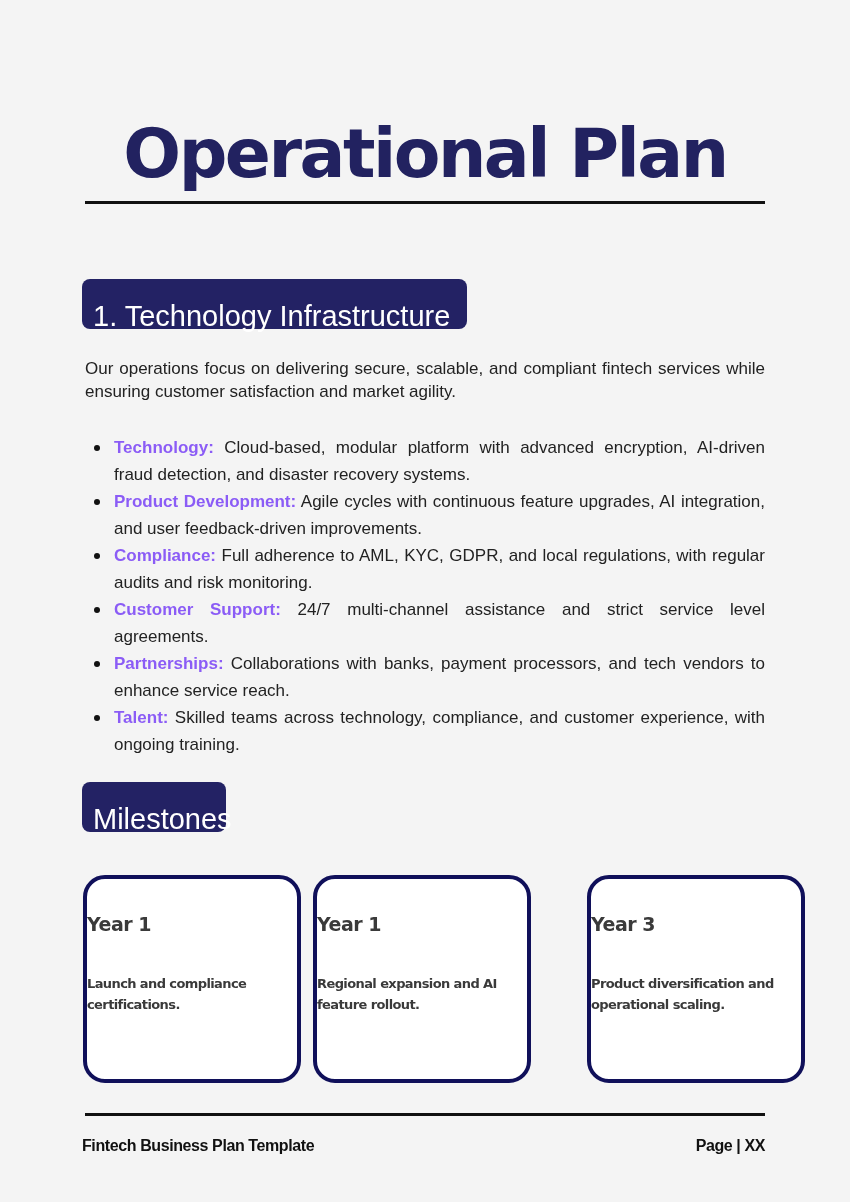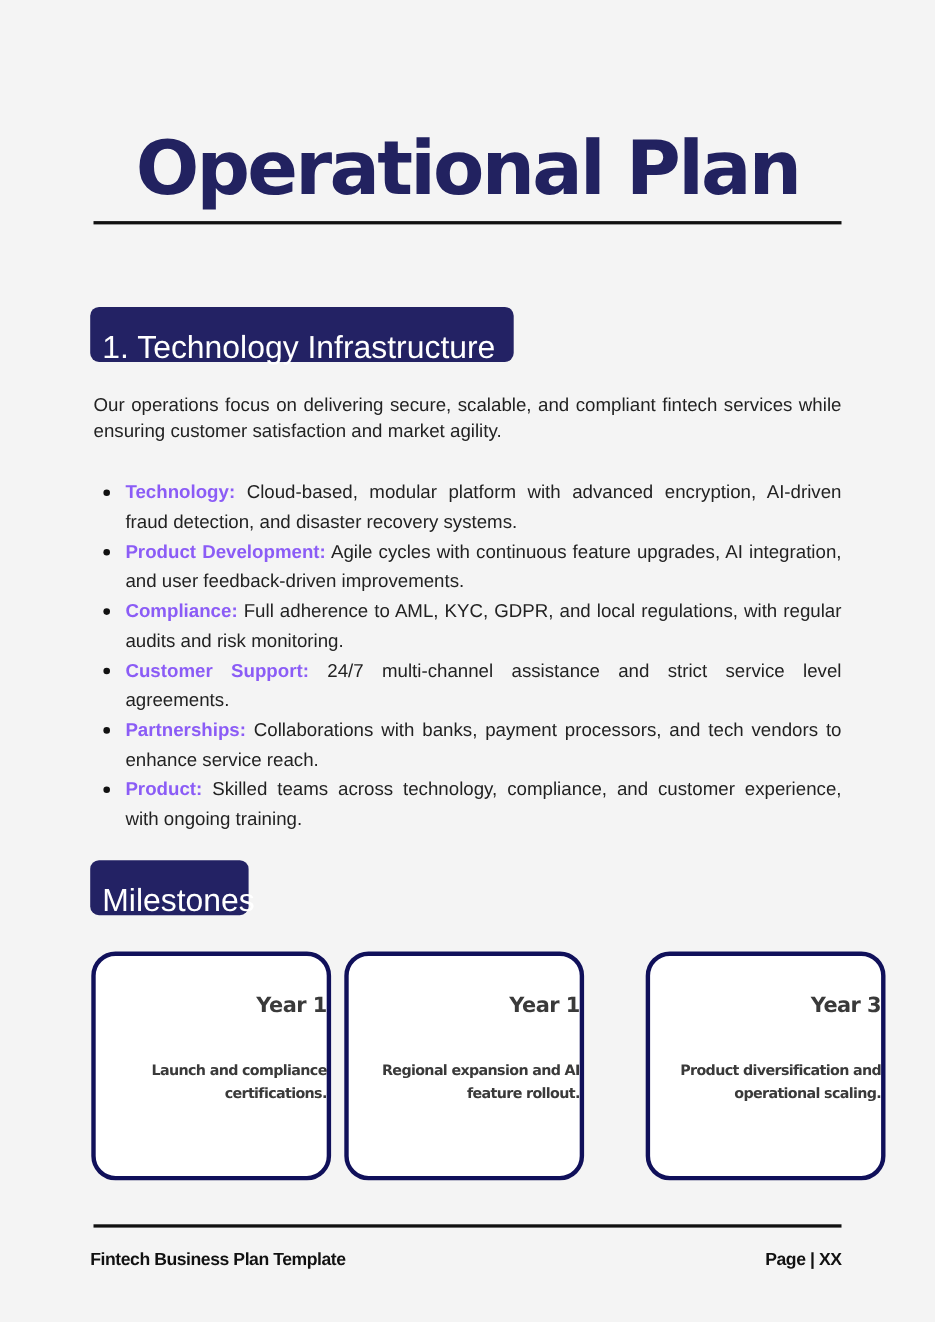--- a/index.html
+++ b/index.html
@@ -102,28 +102,28 @@
     }
     .cards {
       position: absolute;
       left: 83px;
       top: 863px;
       width: 680px;
       height: 210px;
     }
     .card {
       position: absolute;
-      top: 2px;
+      top: 12px;
       width: 218px;
       height: 208px;
       box-sizing: border-box;
       border: 4px solid #10105a;
       border-radius: 22px;
       background: #ffffff;
-      text-align: right;
+      text-align: left;
       font-family: "DejaVu Sans", sans-serif;
       color: #3a3a3a;
     }
     .card-1 { left: 0; }
     .card-2 { left: 230px; }
     .card-3 { left: 460px; margin-left: 44px; }
     .card-year {
       position: absolute;
       left: 0;
       top: 34px;
@@ -178,21 +178,21 @@
 <div class="section-badge badge-tech">1. Technology Infrastructure</div>
 
 <div class="intro">Our operations focus on delivering secure, scalable, and compliant fintech services while ensuring customer satisfaction and market agility.</div>
 
 <ul class="bullets">
   <li class="bullet-item"><span class="bullet-term">Technology:</span><span> Cloud-based, modular platform with advanced encryption, AI-driven fraud detection, and disaster recovery systems.</span></li>
   <li class="bullet-item"><span class="bullet-term">Product Development:</span><span> Agile cycles with continuous feature upgrades, AI integration, and user feedback-driven improvements.</span></li>
   <li class="bullet-item"><span class="bullet-term">Compliance:</span><span> Full adherence to AML, KYC, GDPR, and local regulations, with regular audits and risk monitoring.</span></li>
   <li class="bullet-item"><span class="bullet-term">Customer Support:</span><span> 24/7 multi-channel assistance and strict service level agreements.</span></li>
   <li class="bullet-item"><span class="bullet-term">Partnerships:</span><span> Collaborations with banks, payment processors, and tech vendors to enhance service reach.</span></li>
-  <li class="bullet-item"><span class="bullet-term">Product:</span><span> Skilled teams across technology, compliance, and customer experience, with ongoing training.</span></li>
+  <li class="bullet-item"><span class="bullet-term">Talent:</span><span> Skilled teams across technology, compliance, and customer experience, with ongoing training.</span></li>
 </ul>
 
 <div class="section-badge badge-milestones">Milestones</div>
 
 <div class="cards">
   <div class="card card-1">
     <div class="card-year">Year 1</div>
     <div class="card-desc">Launch and compliance certifications.</div>
   </div>
   <div class="card card-2">

